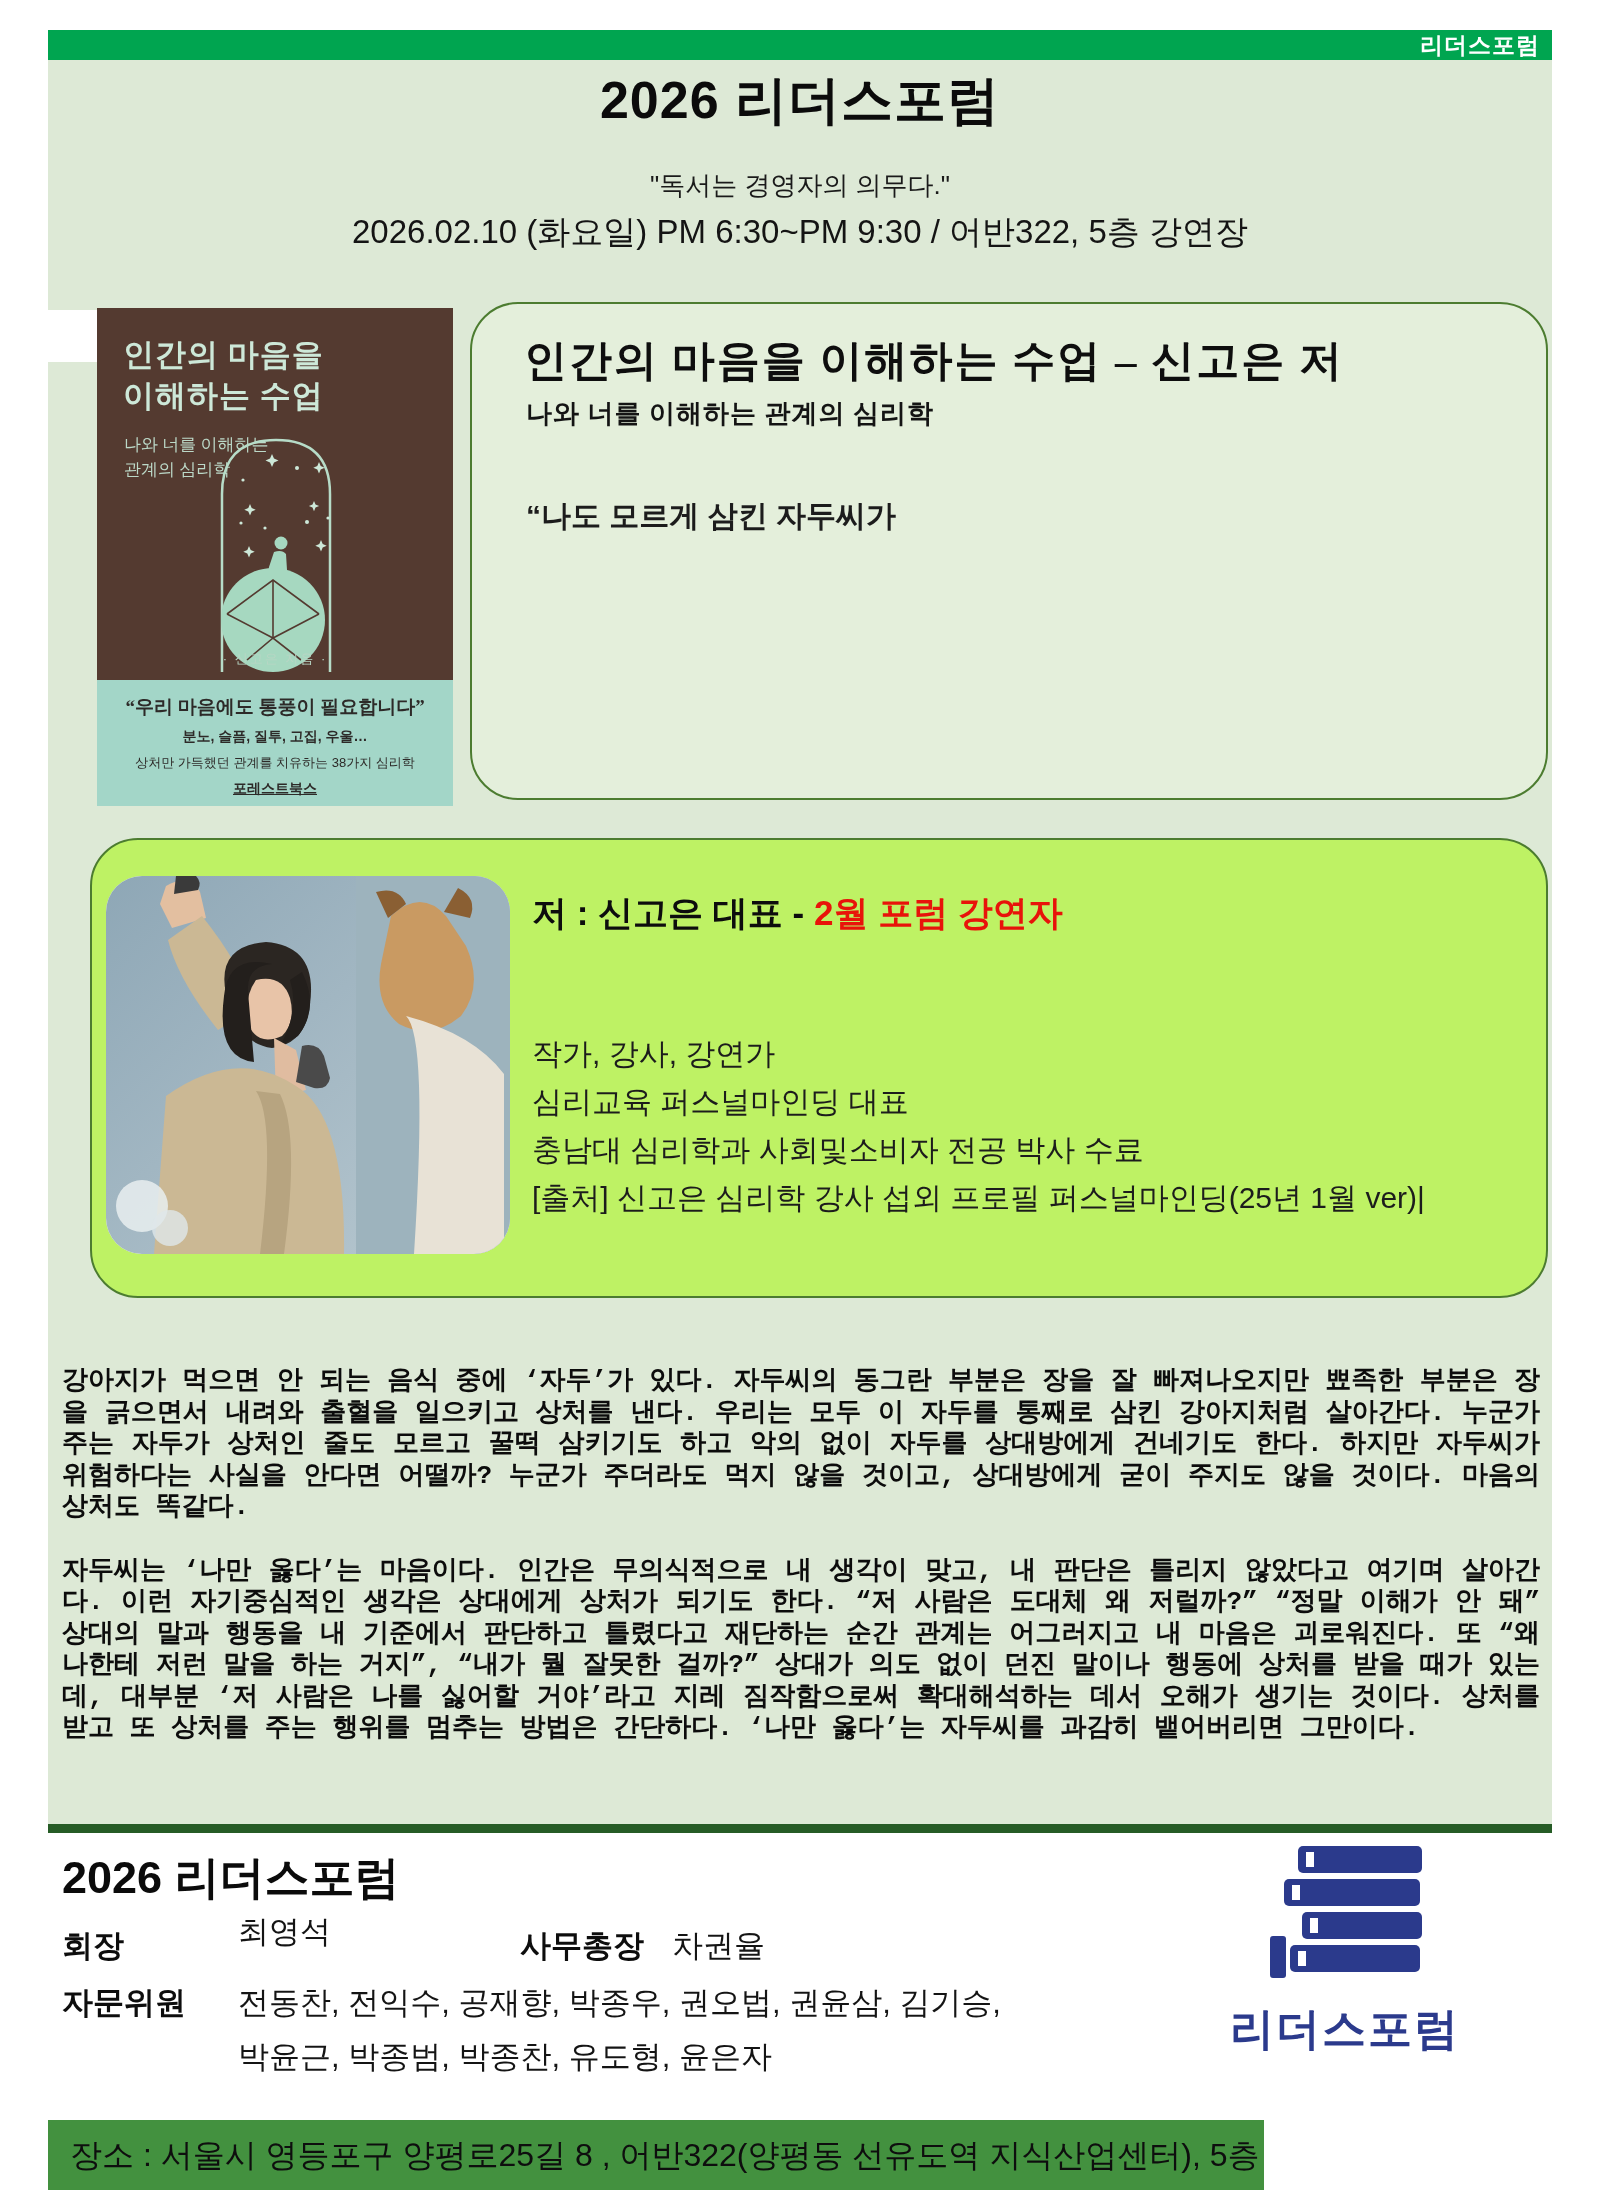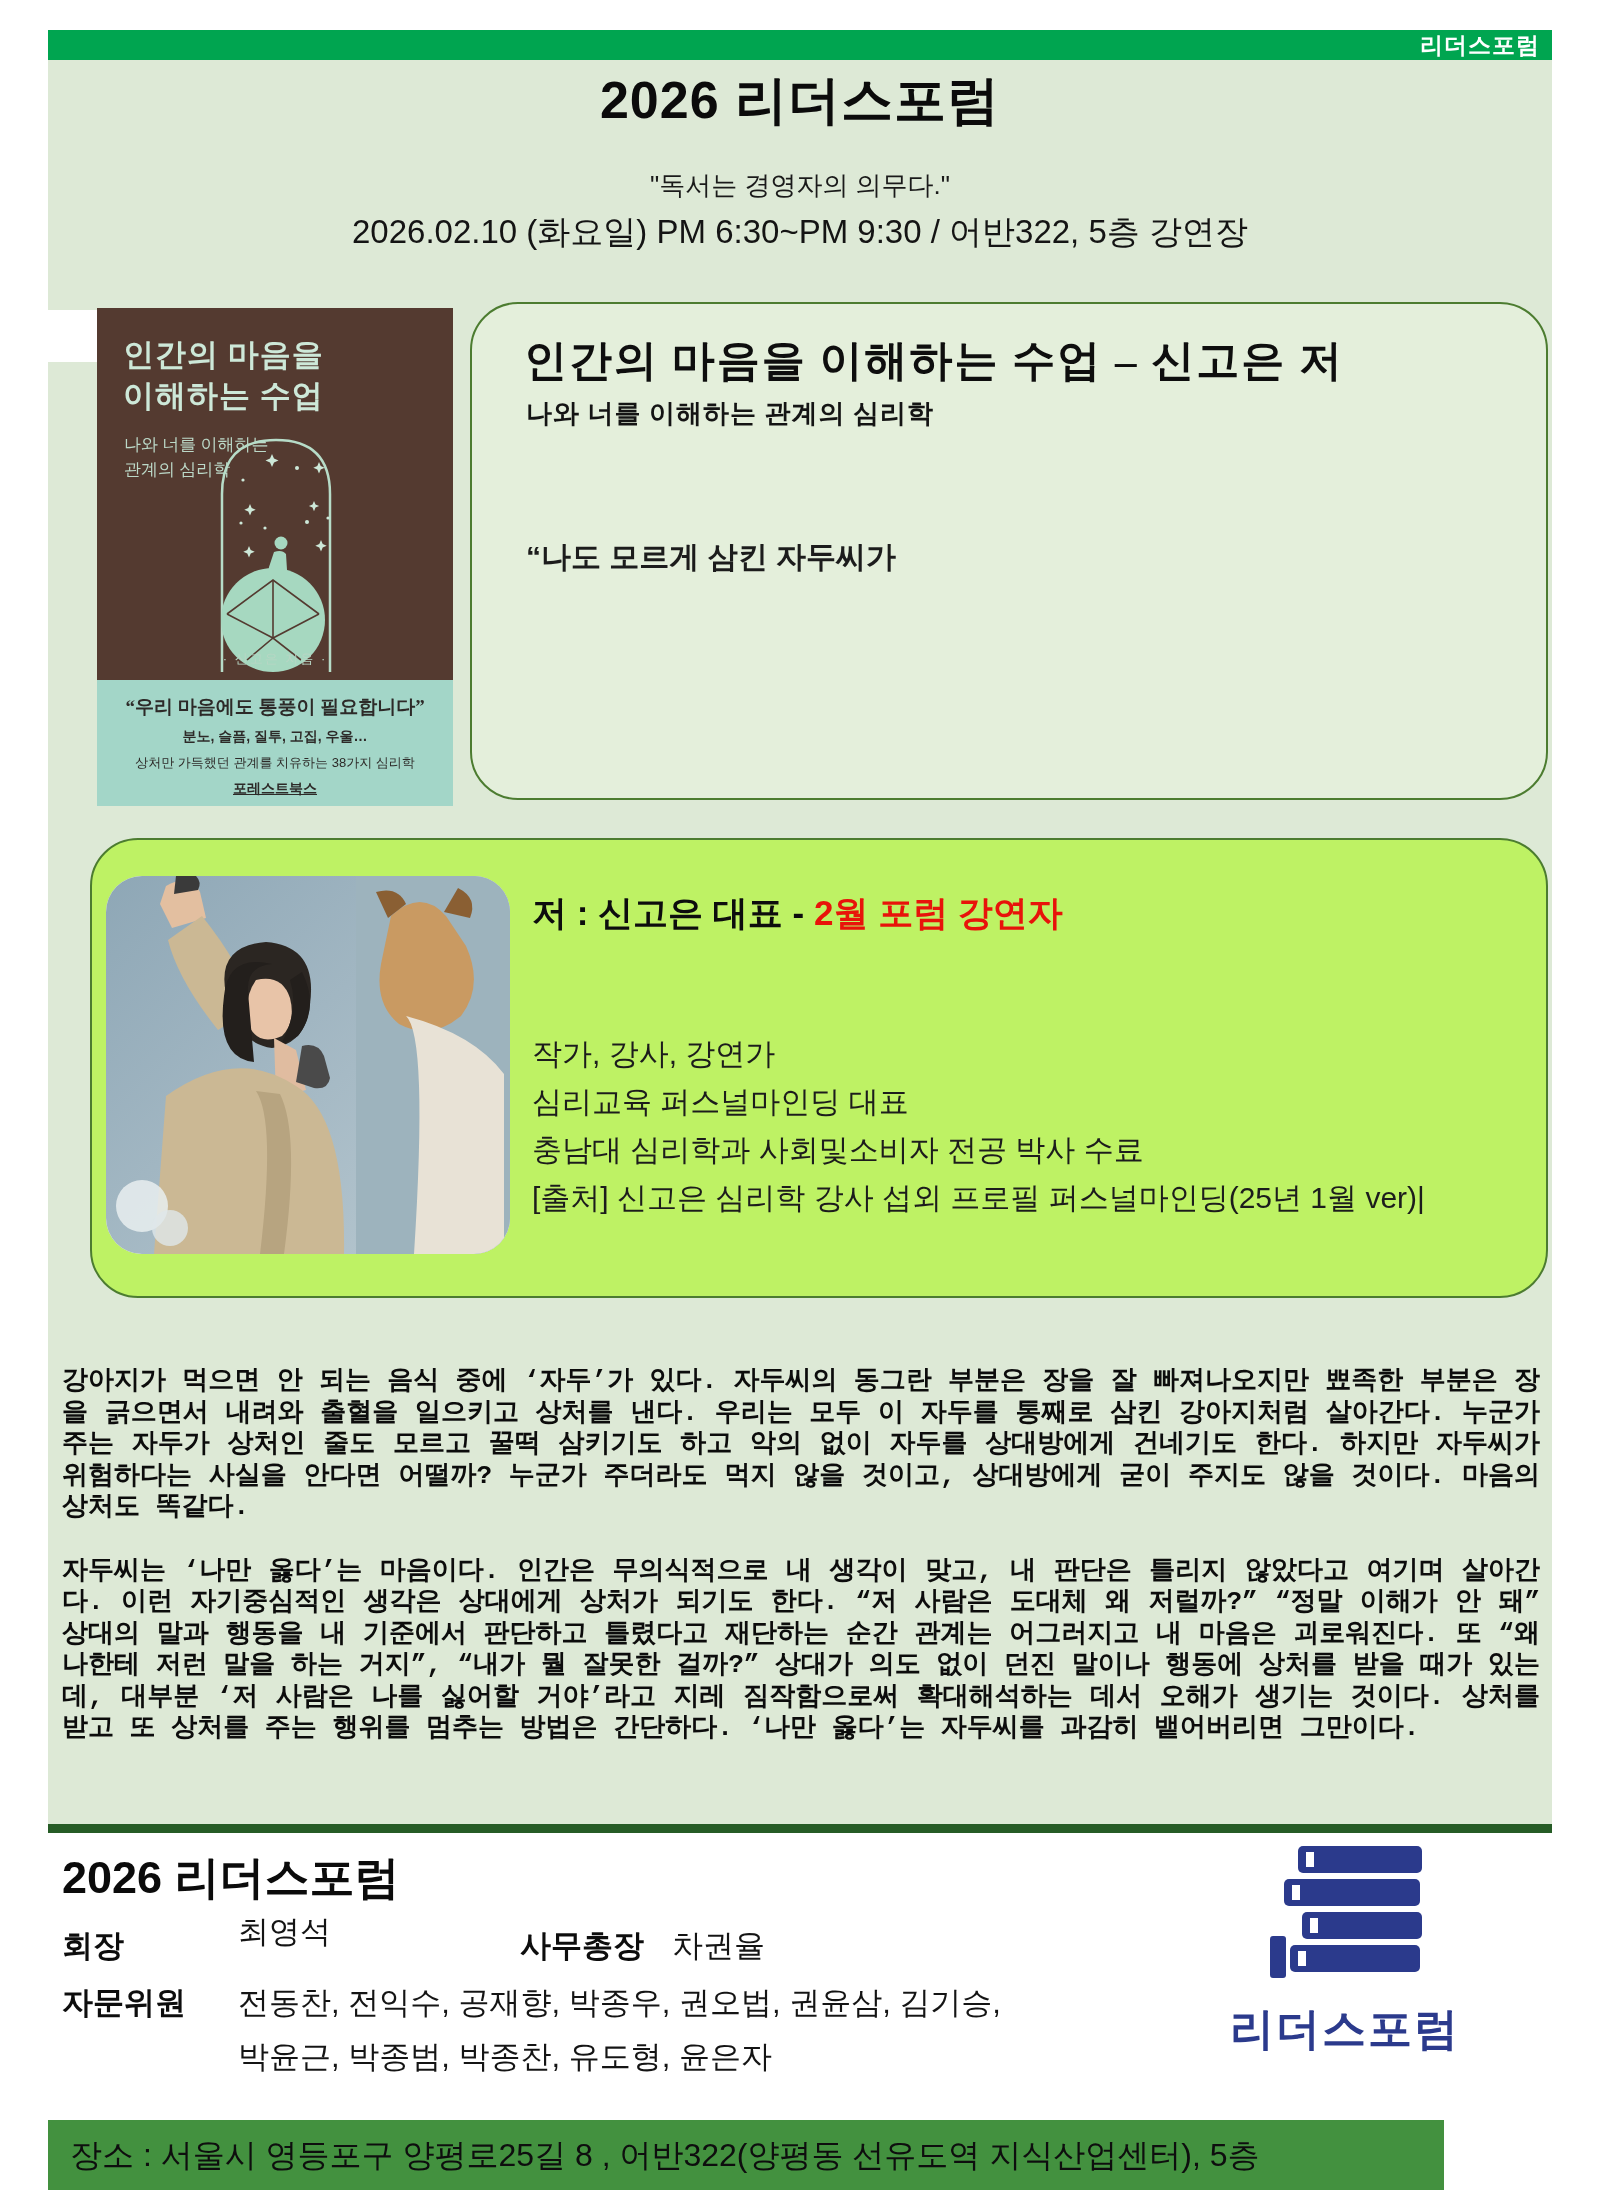--- a/index.html
+++ b/index.html
@@ -37,21 +37,21 @@
   .band-pub{position:absolute;left:0;top:100px;width:356px;font-weight:bold;font-size:14px;
             text-decoration:underline;}
 
   
   .book-info-box{left:470px;top:302px;width:1078px;height:498px;border:2px solid #4c7c30;
                  border-radius:48px;background:#e4efdb;box-sizing:border-box;}
   .info-title{position:absolute;left:52px;top:28px;font-family:"Liberation Serif",serif;
               font-weight:600;font-size:43px;letter-spacing:2px;color:#0e0e0e;}
   .info-sub{position:absolute;left:54px;top:92px;font-family:"Liberation Serif",serif;
             font-weight:bold;font-size:26px;letter-spacing:1px;color:#141414;}
-  .info-quote1{position:absolute;left:54px;top:192px;font-weight:bold;font-size:30px;color:#1c1c1c;margin-top:41px;}
+  .info-quote1{position:absolute;left:54px;top:192px;font-weight:bold;font-size:30px;color:#1c1c1c;}
   .info-quote2{position:absolute;left:54px;top:248px;font-weight:bold;font-size:30px;color:#1c1c1c;}
 
   
   .speaker-box{left:90px;top:838px;width:1458px;height:460px;border:2px solid #4c7c30;
                border-radius:48px;background:#bef264;box-sizing:border-box;}
   .speaker-photo{position:absolute;left:14px;top:36px;width:404px;height:378px;background:#fff;
                  border-radius:36px;overflow:hidden;padding:0;}
   .speaker-header{position:absolute;left:440px;top:50px;font-size:35px;font-weight:bold;color:#0d0d0d;}
   .speaker-highlight{color:#e8130a;}
   .speaker-bio{position:absolute;left:440px;top:190px;font-size:30px;line-height:48px;color:#1c1c1c;}
@@ -61,21 +61,21 @@
              font-weight:bold;font-size:26px;line-height:31.5px;text-align:justify;color:#0c0c0c;}
   .body-text p{margin:0 0 32px 0;}
 
   
   .footer-rule{left:48px;top:1824px;width:1504px;height:9px;background:#265c26;}
   .footer-title{left:62px;top:1848px;font-size:45px;font-weight:bold;color:#0b0b0b;}
   .role-label{position:absolute;font-size:31px;font-weight:bold;color:#0d0d0d;}
   .role-value{position:absolute;font-size:31px;color:#141414;}
   .logo-wrap{left:1195px;top:1840px;width:300px;text-align:center;}
   .logo-text{margin-top:6px;font-size:44px;font-weight:bold;color:#2b3a8c;letter-spacing:2px;}
-  .bottom-bar{left:48px;top:2120px;width:1396px;height:70px;background:#43913f;}
+  .bottom-bar{left:48px;top:2120px;width:1216px;height:70px;background:#43913f;}
   .venue-line{position:absolute;left:22px;top:0;line-height:70px;font-size:32px;color:#0e0e0e;}
 </style>
 </head>
 <body>
 
 <div id="page">
 
   <div class="abs content-bg"></div>
 
   <div class="abs top-bar">

